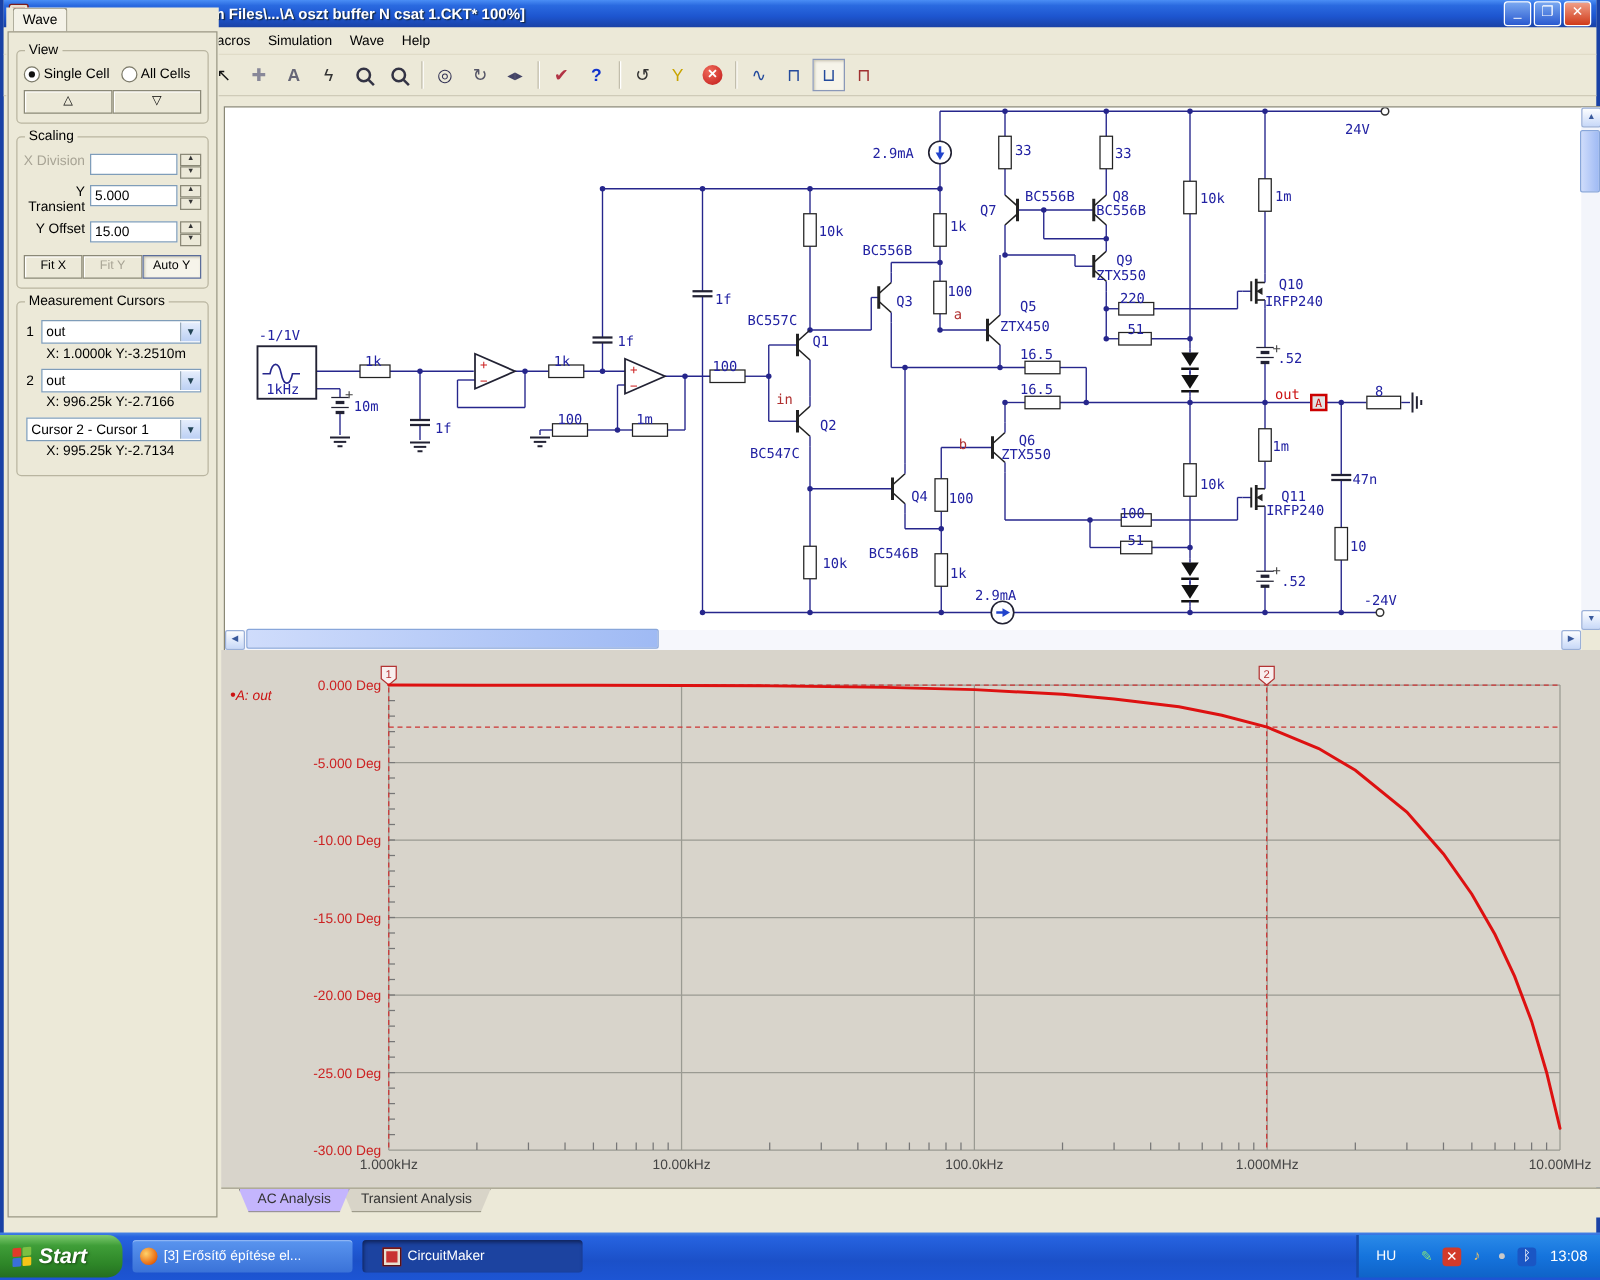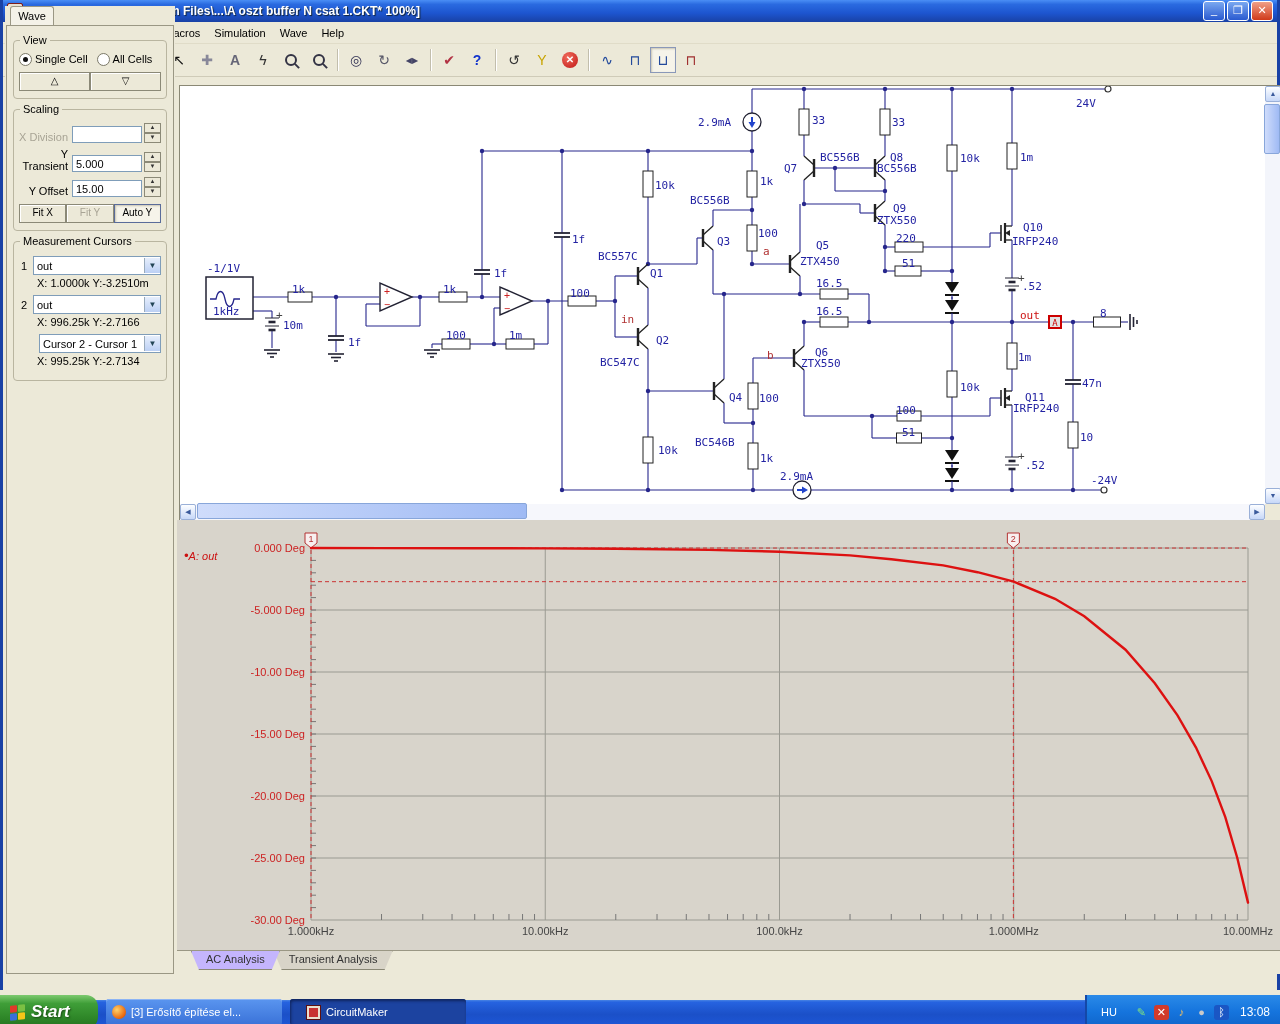--- a/index.html
+++ b/index.html
@@ -32,21 +32,21 @@
   .group{border:1px solid #b9b5a0;border-radius:4px;margin-bottom:10px;padding:8px 5px 7px 5px;position:relative;}
   .legend{position:absolute;top:-7px;left:6px;background:#ece9d8;padding:0 3px;}
   .radio-row{display:flex;align-items:flex-start;gap:3px;margin:4px 0 6px 0;}
   .radio{width:11px;height:11px;border:1px solid #7b7968;border-radius:50%;background:#fff;display:inline-block;position:relative;}
   .radio.sel:after{content:"";position:absolute;left:3px;top:3px;width:5px;height:5px;border-radius:50%;background:#111;}
   .rlabel{margin-right:6px;}
   .btnrow{display:flex;}
   .sbtn{flex:1;height:17px;border:1px solid #8b8977;background:#ece9d8;box-shadow:inset 1px 1px 0 #fff;font-size:10px;text-align:center;line-height:16px;cursor:default;}
   .sbtn.dis{color:#a8a495;}
   .sbtn.latched{border:1px solid #5a6c9a;background:#f6f4ea;box-shadow:inset 1px 1px 2px #c9c5b4;}
-  .srow{display:flex;align-items:flex-end;margin:5px 0;}
+  .srow{display:flex;align-items:flex-start;margin:5px 0;}
   .srow .lab{width:56px;text-align:right;margin-right:4px;}
   .srow .lab.dis{color:#a8a495;}
   .tin{width:62px;height:15px;border:1px solid #7f9db9;background:#fff;font-size:11px;padding:0 3px;font-family:"Liberation Sans",sans-serif;}
   .tin:disabled{background:#fff;}
   .spin{display:inline-flex;flex-direction:column;margin-left:2px;}
   .spin b{width:15px;height:8px;border:1px solid #8b8977;background:#ece9d8;font-size:6px;line-height:7px;text-align:center;color:#333;}
   .combo{display:flex;align-items:center;border:1px solid #7f9db9;background:#fff;height:17px;flex:1;}
   .combo .cval{flex:1;padding-left:3px;white-space:nowrap;overflow:hidden;}
   .combo .carr{width:15px;height:15px;margin:0;background:linear-gradient(180deg,#e6eefc,#bcd0f4);border-left:1px solid #9ab;text-align:center;font-size:8px;line-height:15px;color:#245;}
   .crow{display:flex;align-items:center;margin:6px 0 2px 0;gap:4px;}
@@ -63,21 +63,21 @@
   .corner{position:absolute;right:0;bottom:0;width:16px;height:16px;background:#ece9d8;}
   
   #plot-panel{position:absolute;left:174px;top:520px;width:1106px;height:430px;background:#d8d4cb;}
   #plot-legend{position:absolute;left:7px;top:28px;color:#cc1111;white-space:nowrap;font-style:italic;}
   #plot-legend .dot{font-size:13px;}
   #tabstrip{position:absolute;left:174px;top:950px;width:1106px;height:24px;background:#ece9d8;border-top:1px solid #9a9784;padding-left:14px;box-sizing:border-box;display:flex;align-items:flex-start;}
   .btab{height:18px;line-height:17px;padding:0 14px;border:1px solid #8a8875;border-top:none;background:#d8d4c8;color:#333;
     clip-path:polygon(0 0,100% 0,calc(100% - 8px) 100%,8px 100%);margin-right:-6px;}
   .btab.active{background:#c4b5fd;z-index:2;}
   
-  #taskbar{position:absolute;left:0;right:0;bottom:0;height:24px;background:linear-gradient(180deg,#4884e4 0%,#2663e0 9%,#1b50c8 60%,#1d55d4 100%);display:flex;align-items:center;margin-top:25px;}
+  #taskbar{position:absolute;left:0;right:0;bottom:0;height:38px;background:linear-gradient(180deg,#4884e4 0%,#2663e0 9%,#1b50c8 60%,#1d55d4 100%);display:flex;align-items:center;margin-top:25px;}
   #startbtn{height:34px;width:98px;display:flex;align-items:center;gap:6px;padding-left:10px;box-sizing:border-box;
     background:linear-gradient(180deg,#7dca6f 0%,#3f9e38 25%,#2d8527 70%,#256e21 100%);border-radius:0 12px 12px 0;
     color:#fff;font-weight:bold;font-style:italic;font-size:17px;text-shadow:1px 1px 2px #1a4a14;}
   .flag{display:grid;grid-template-columns:7px 7px;grid-template-rows:7px 7px;gap:1px;transform:skewY(-6deg);}
   .flag i{border-radius:1px;}
   .taskbtn{height:26px;margin-left:8px;width:176px;display:flex;align-items:center;gap:5px;padding:0 6px;box-sizing:border-box;border-radius:3px;
     background:linear-gradient(180deg,#5a95ef,#3a72d8);box-shadow:inset 0 1px 0 #8cb4f4;color:#fff;white-space:nowrap;overflow:hidden;}
   .taskbtn.active{background:#1c43a0;box-shadow:inset 1px 2px 3px #10255e;padding-left:16px;}
   .ffico{width:14px;height:14px;border-radius:50%;background:radial-gradient(circle at 35% 35%,#ffd26a,#e8650d 70%,#a33803);flex:0 0 14px;}
   .cmico{width:13px;height:13px;background:#c83232;border:1px solid #5c1010;box-shadow:inset 0 0 0 2px #e8e0d0;flex:0 0 13px;}
@@ -250,21 +250,21 @@
         </div>
         <div class="readout">X: 1.0000k   Y:-3.2510m</div>
         <div class="crow">
           <span class="cidx">2</span>
           <div class="combo">
             <span class="cval">out</span>
             <span class="carr">▼</span>
           </div>
         </div>
         <div class="readout">X: 996.25k   Y:-2.7166</div>
-        <div class="crow" style="margin-left:20px;">
+        <div class="crow" style="margin-left:2px;">
           <div class="combo">
             <span class="cval">Cursor 2 - Cursor 1</span>
             <span class="carr">▼</span>
           </div>
         </div>
         <div class="readout">X: 995.25k   Y:-2.7134</div>
       </div>
     </div>
   </div>
 

